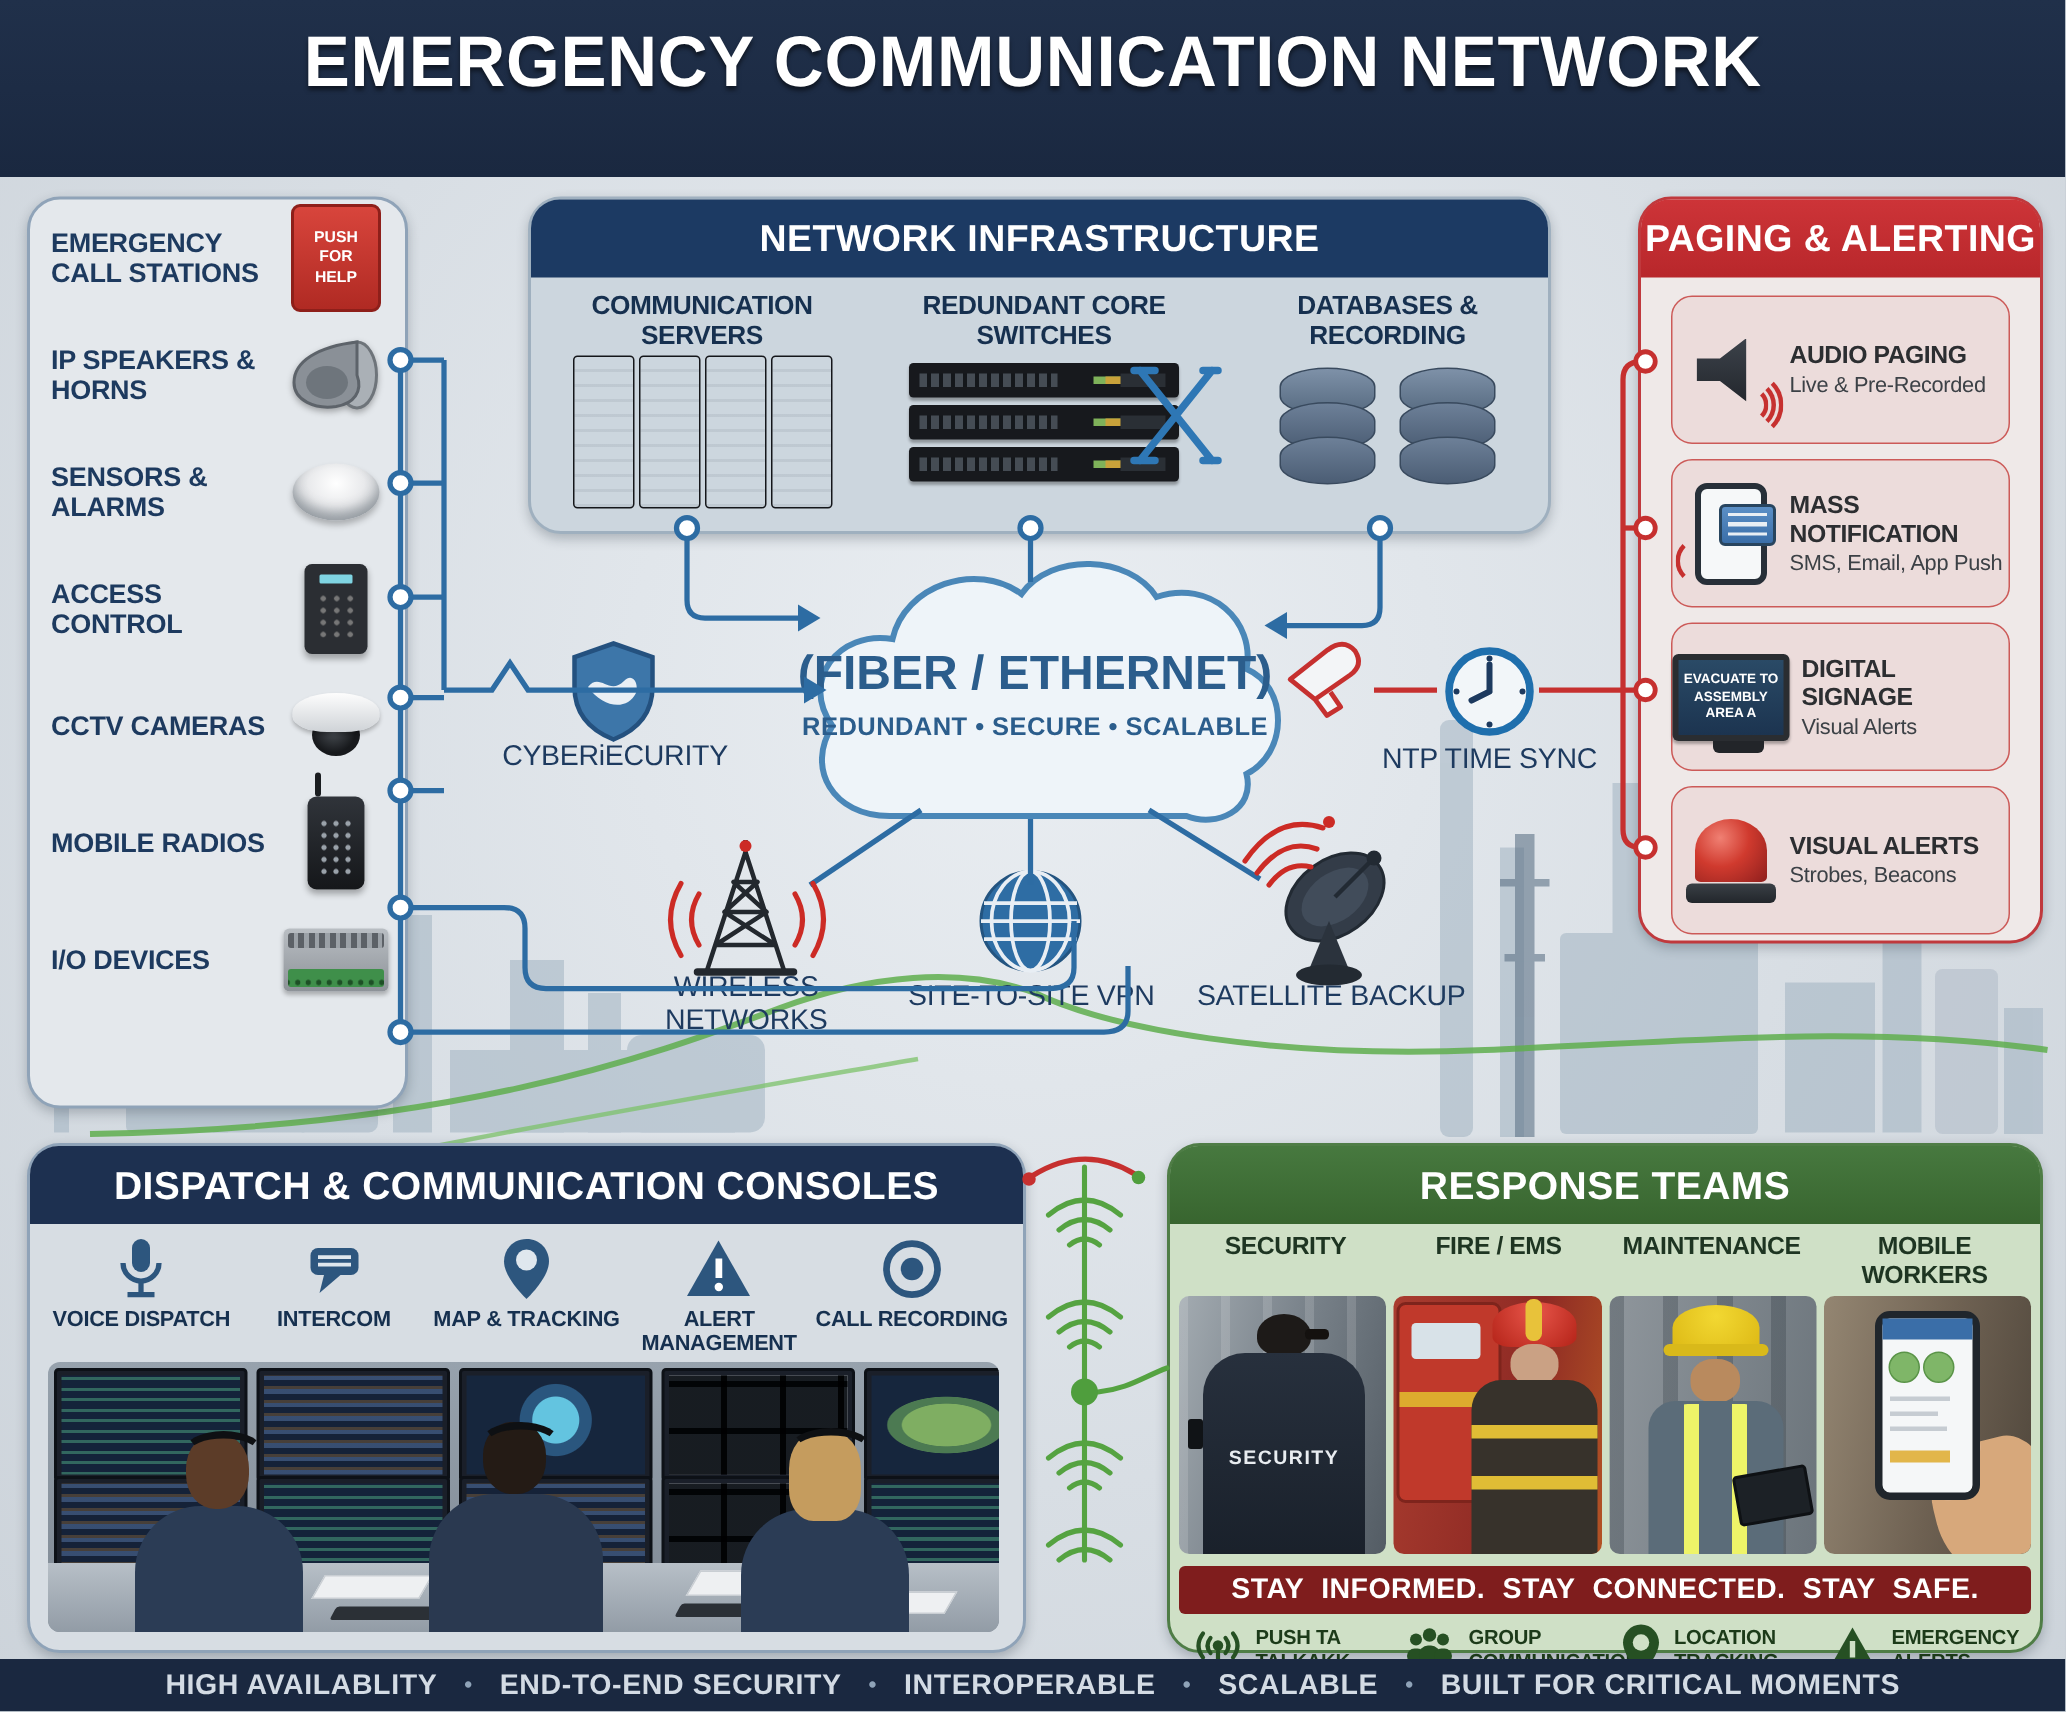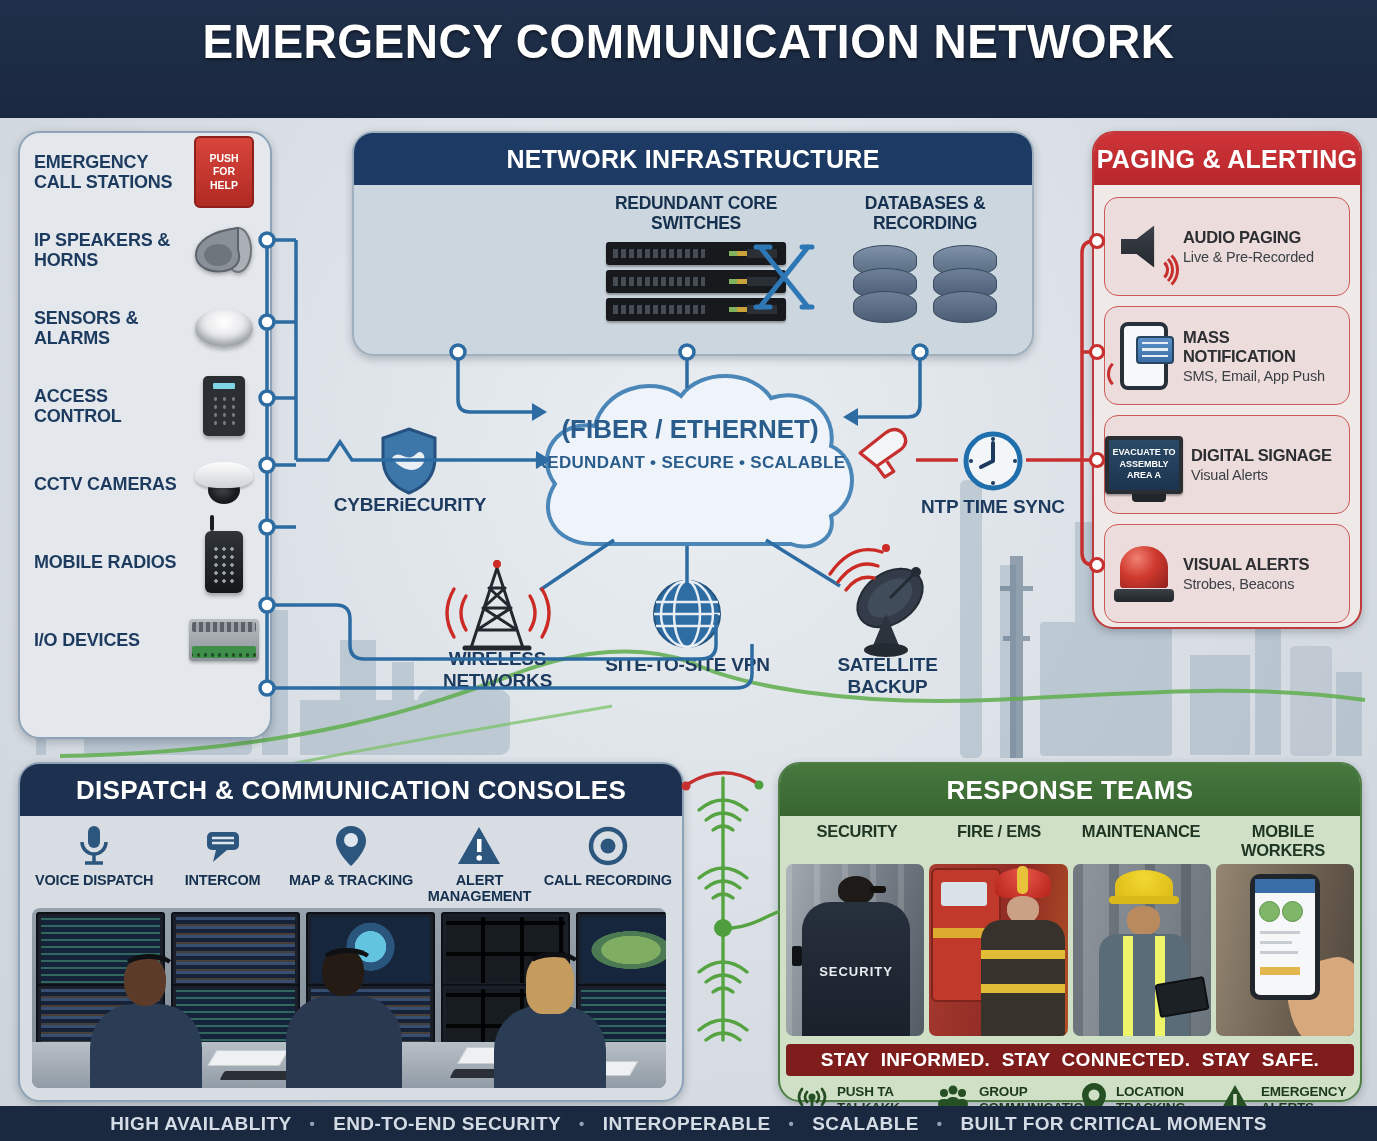--- a/index.html
+++ b/index.html
@@ -61,28 +61,28 @@
     box-shadow:-12px 0 0 -2px #c9a23a, -20px 0 0 -2px #7fb25a;}
   .dbs{display:flex;gap:16px;justify-content:center;margin-top:8px;}
   .db .disc{width:62px;height:30px;background:linear-gradient(#6d8098,#4b5d74);border:1.5px solid #394a5e;
     border-radius:50%/40%;margin-top:-9px;}
   .db .disc:first-child{margin-top:0;background:linear-gradient(#7e91a8,#566a80);}
   .xcross{position:absolute;}
   
   #cloud{position:absolute;left:515px;top:362px;width:350px;height:200px;z-index:5;}
   #cloud .ctext{position:absolute;left:0;top:48px;width:100%;text-align:center;color:#2b5d8c;}
   #cloud .c1{font-size:31px;font-weight:bold;letter-spacing:.3px;}
-  #cloud .c2{font-size:26px;font-weight:bold;margin-top:4px;}
+  #cloud .c2{font-size:32px;font-weight:bold;margin-top:20px;}
   #cloud .c3{font-size:17px;font-weight:bold;margin-top:8px;letter-spacing:.3px;}
-  .nlabel{position:absolute;z-index:5;text-align:center;font-weight:bold;color:#1d3a5f;font-size:19px;line-height:1.14;letter-spacing:-.2px;}
+  .nlabel{position:absolute;z-index:5;text-align:center;font-weight:normal;color:#1d3a5f;font-size:19px;line-height:1.14;letter-spacing:-.2px;}
   .nicon{position:absolute;z-index:5;}
   
   #paging{left:1092px;top:131px;width:266px;height:494px;background:#efe9e8;border:2px solid #c0393d;}
   #paging .phead{background:linear-gradient(#cd3438,#b8272b);}
-  .pcards{display:flex;flex-direction:column;gap:10px;padding:12px 10px;}
+  .pcards{display:flex;flex-direction:column;gap:10px;padding:12px 20px;}
   .pcard{height:97px;background:#ecdcdb;border:1.5px solid #cc5a58;border-radius:14px;display:flex;align-items:center;}
   .pic{width:78px;display:flex;justify-content:center;align-items:center;position:relative;}
   .ptxt{flex:1;padding-right:4px;}
   .pt1{font-size:16.5px;font-weight:bold;color:#2c2e31;letter-spacing:-.3px;}
   .pt2{font-size:14.5px;color:#3c4146;margin-top:2px;letter-spacing:-.2px;}
   .spk{width:46px;height:42px;background:linear-gradient(#3c424a,#23272d);
     clip-path:polygon(0 32%,34% 32%,72% 0,72% 100%,34% 68%,0 68%);}
   .sarc{position:absolute;border:3px solid transparent;border-right-color:#c6302f;border-radius:50%;}
   .phone{position:relative;width:40px;height:60px;background:#f6f8f9;border:4px solid #272f38;border-radius:8px;}
   .phone .msg{position:absolute;right:-10px;top:10px;width:34px;height:24px;background:linear-gradient(#5b8fc6,#3a6ea8);
@@ -262,20 +262,29 @@
     <div class="frow">
       <div class="flabel">I/O DEVICES</div>
       <div class="ficon">
           <div class="iomod"></div>
         </div>
     </div>
   </div>
 
   <div id="infra" class="panel">
     <div class="phead">NETWORK INFRASTRUCTURE</div>
+    <div class="icol" style="left:16px;width:196px;">
+      <div class="ilabel">COMMUNICATION SERVERS</div>
+      <div class="servers">
+        <div class="srv"></div>
+          <div class="srv"></div>
+          <div class="srv"></div>
+          <div class="srv"></div>
+      </div>
+    </div>
     <div class="icol" style="left:222px;width:240px;">
       <div class="ilabel">REDUNDANT CORE SWITCHES</div>
       <div class="switches">
         <div class="sw"></div>
           <div class="sw"></div>
           <div class="sw"></div>
       </div>
     </div>
     <svg class="xcross" style="left:398px;top:108px;" width="64" height="72" viewBox="0 0 64 72">
       <g stroke="#2e77b5" stroke-width="5" fill="none" stroke-linecap="round">

